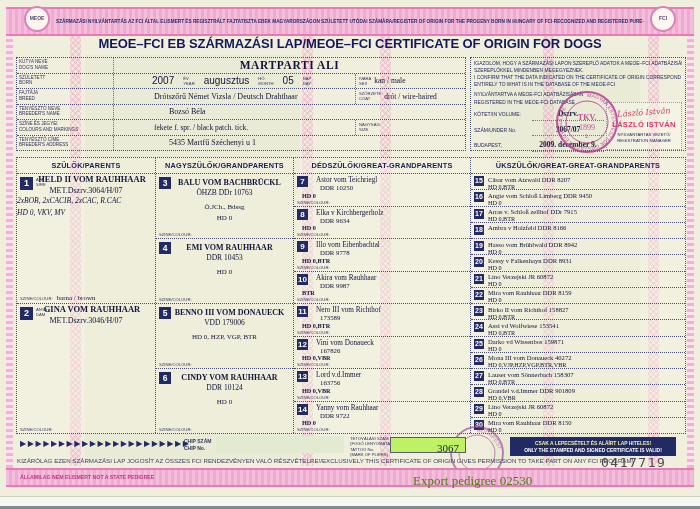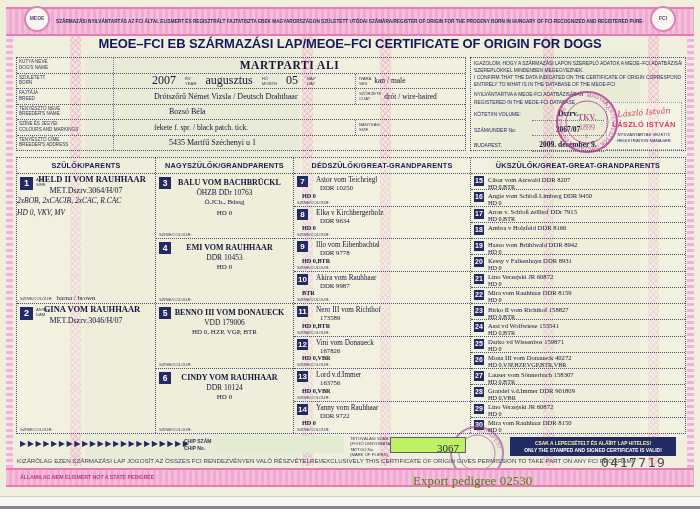--- a/index.html
+++ b/index.html
@@ -30,21 +30,21 @@
     box-sizing:border-box;display:flex;flex-direction:column;}
   .drow{display:flex;border-bottom:1px dotted #4a4e75;flex:1;align-items:stretch;min-height:0;}
   .drow:last-child{border-bottom:none;}
   .dlbl{width:92px;flex:none;padding:1px 2px;border-right:1px dotted #6b6f92;font-size:4.6px;
     line-height:1.25;color:#33365c;display:flex;flex-direction:column;justify-content:flex-start;}
   .dval{flex:1;display:flex;align-items:center;font-family:"Liberation Serif",serif;font-size:8px;color:#14143c;}
   .dval.namev{justify-content:center;font-size:11.5px;font-weight:bold;letter-spacing:.6px;}
   .dsub{width:106px;flex:none;border-left:1px dotted #6b6f92;display:flex;align-items:center;gap:3px;padding-left:3px;}
   .bl{display:inline-flex;flex-direction:column;font-size:4.2px;line-height:1.25;color:#33365c;
     font-family:"Liberation Sans",sans-serif;}
-  .bv{font-family:Liberation Serif, serif;font-size:12px;color:#14143c;}
+  .bv{font-family:Liberation Sans, sans-serif;font-size:10px;color:#14143c;}
   .sv{font-family:"Liberation Serif",serif;font-size:7.5px;color:#14143c;}
   .born-wrap{display:flex;align-items:center;gap:9px;padding-left:38px;}
   .pad40{padding-left:40px;}.pad55{padding-left:55px;}
   
   .confirm-box{position:absolute;left:470px;top:57px;width:216px;height:94px;border:1px dotted #4a4e75;
     box-sizing:border-box;padding:2px 3px;font-size:4.9px;line-height:1.45;color:#23285f;}
   .cline{white-space:nowrap;overflow:hidden;}
   .cline.gap{margin-top:3px;}
   .crow{display:flex;align-items:baseline;margin-top:3.5px;}
   .clab{width:58px;flex:none;font-size:5px;}
@@ -72,21 +72,21 @@
   .gp .badge{width:12px;height:12px;line-height:12px;font-size:8.5px;}
   .ggp .badge{width:11px;height:11px;line-height:11px;font-size:8px;top:2px;}
   .gggp .badge{width:10px;height:10px;line-height:10px;font-size:7px;top:2px;}
   .tag{position:absolute;left:19px;top:3px;font-size:4.2px;line-height:1.2;color:#33365c;}
   .name,.reg,.titles,.hd,.line1{font-family:"Liberation Serif",serif;color:#14143c;}
   .parent .name{margin-top:0;text-align:center;padding-left:12px;font-size:8.5px;font-weight:bold;}
   .parent .reg{text-align:center;font-size:8px;margin-top:2px;}
   .parent .titles{font-size:7.5px;line-height:1.55;font-style:italic;}
   .gp .name{margin-top:4px;text-align:center;padding-left:10px;font-size:8px;font-weight:bold;}
   .gp .reg{text-align:center;font-size:7.5px;margin-top:1px;}
-  .gp .titles{text-align:center;font-size:7px;line-height:1.5;}
+  .gp .titles{margin-top:5px;text-align:center;font-size:7px;line-height:1.5;}
   .ggp .name{margin-top:2px;margin-left:22px;font-size:7.2px;line-height:8px;white-space:nowrap;}
   .ggp .reg{margin-left:26px;font-size:6.8px;line-height:7.5px;}
   .ggp .hd{margin-left:8px;font-weight:bold;font-size:6.2px;line-height:7px;}
   .gggp .line1{margin:1.5px 0 0 17px;font-size:6.6px;line-height:7px;white-space:nowrap;}
   .gggp .hd{margin-left:17px;font-size:6.2px;line-height:7px;}
   .colour{position:absolute;bottom:1px;left:3px;right:2px;display:flex;align-items:baseline;gap:4px;text-align:center;}
   .clbl{font-size:4.2px;color:#33365c;font-family:"Liberation Sans",sans-serif;}
   .cval{font-family:"Liberation Serif",serif;font-size:7px;color:#14143c;}
   
   .arrows{position:absolute;left:20px;top:439px;font-size:8px;color:#232a63;letter-spacing:1.6px;}

